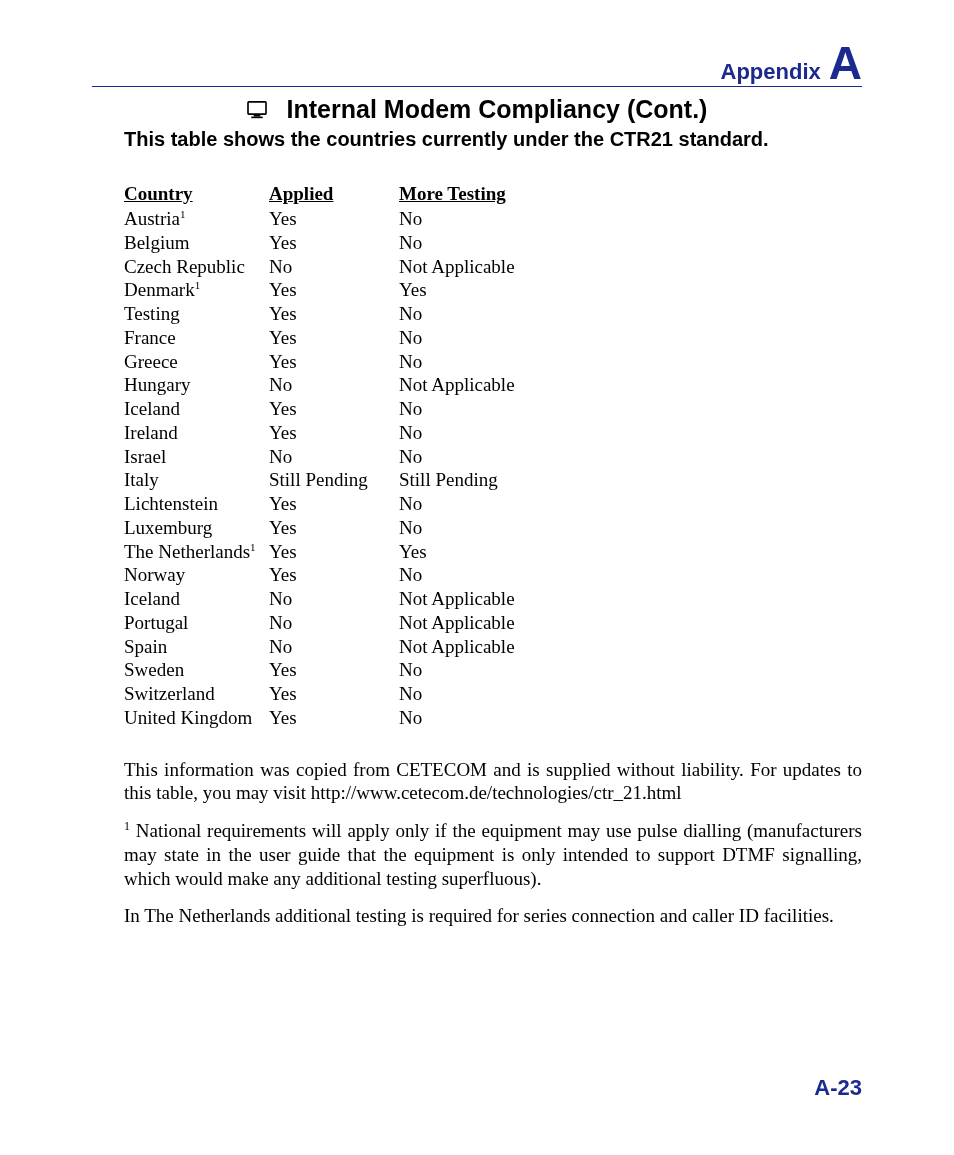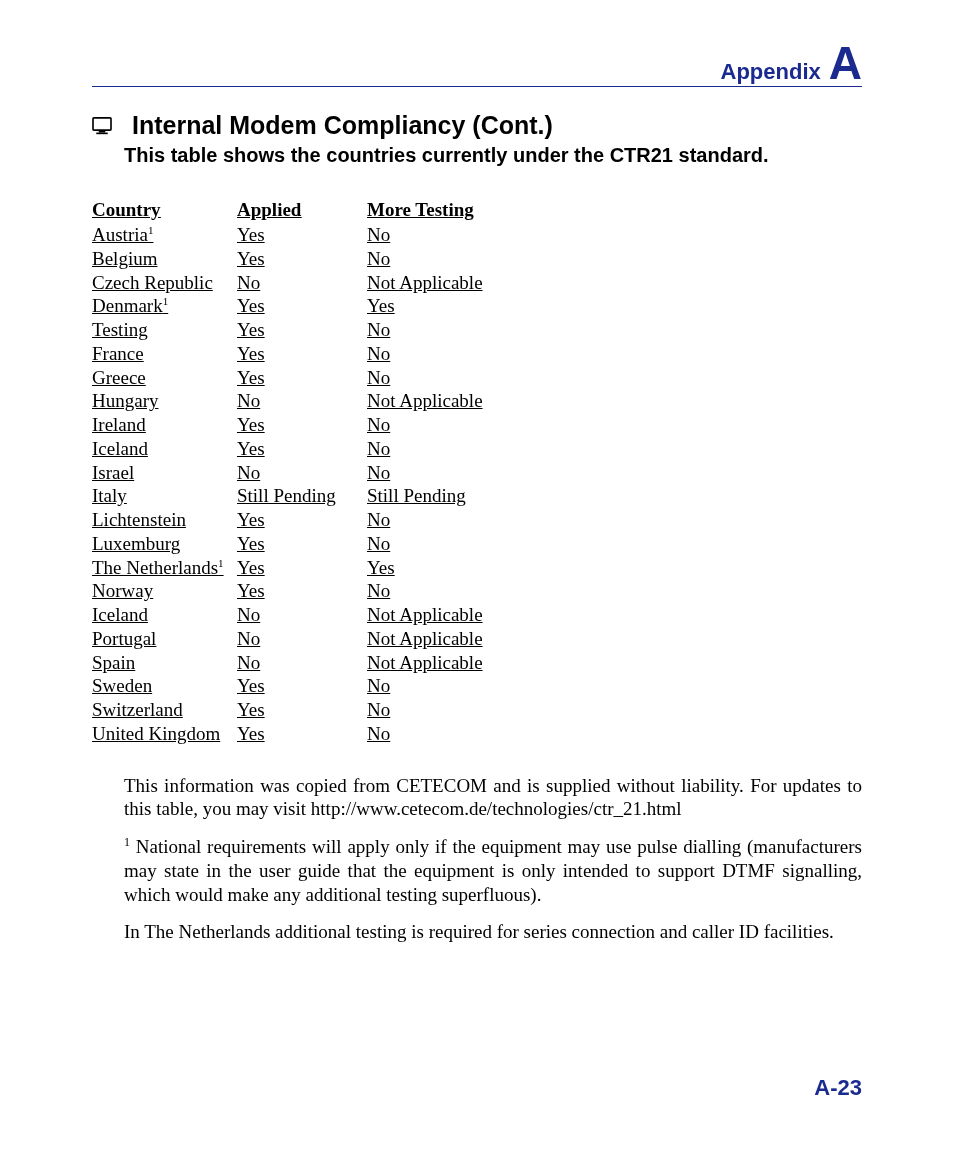--- a/index.html
+++ b/index.html
@@ -16,62 +16,63 @@
   .page {
     padding: 40px 92px 40px 92px;
     box-sizing: border-box;
   }
   .header-row {
     display: flex;
     justify-content: flex-end;
     align-items: baseline;
     border-bottom: 1.5px solid #1a2a8e;
     padding-bottom: 0px;
-    margin-bottom: 24px;
+    margin-bottom: 8px;
     gap: 8px;
   }
   .appendix-label {
     font-family: Arial, Helvetica, sans-serif;
     font-weight: bold;
     font-size: 22px;
     color: #1a2a8e;
   }
   .appendix-letter {
     font-family: Arial, Helvetica, sans-serif;
     font-weight: 900;
     font-size: 46px;
     color: #1a2a8e;
     line-height: 1;
   }
   .title-row {
     display: flex;
     align-items: center;
     gap: 20px;
     margin: 4px 0 4px 0;
+    justify-content: center;
   }
   .screen-icon {
     width: 20px;
     height: 18px;
   }
   .section-title {
     font-family: Arial, Helvetica, sans-serif;
     font-weight: bold;
     font-size: 25px;
     color: #000;
   }
   .subtitle {
     font-family: Arial, Helvetica, sans-serif;
     font-weight: bold;
     font-size: 20px;
     color: #000000;
     margin: 2px 0 32px 32px;
   }
   .table-wrap {
+    margin-left: 32px;
     margin-bottom: 28px;
-    text-decoration: underline;
   }
   table {
     border-collapse: collapse;
   }
   th {
     font-family: "Times New Roman", Times, serif;
     font-weight: bold;
     text-decoration: underline;
     text-align: left;
     font-size: 19px;
@@ -174,26 +175,26 @@
             <td class="col-country">Greece</td>
             <td class="col-applied">Yes</td>
             <td class="col-more">No</td>
           </tr>
           <tr>
             <td class="col-country">Hungary</td>
             <td class="col-applied">No</td>
             <td class="col-more">Not Applicable</td>
           </tr>
           <tr>
+            <td class="col-country">Iceland</td>
+            <td class="col-applied">Yes</td>
+            <td class="col-more">No</td>
+          </tr>
+          <tr>
             <td class="col-country">Ireland</td>
-            <td class="col-applied">Yes</td>
-            <td class="col-more">No</td>
-          </tr>
-          <tr>
-            <td class="col-country">Iceland</td>
             <td class="col-applied">Yes</td>
             <td class="col-more">No</td>
           </tr>
           <tr>
             <td class="col-country">Israel</td>
             <td class="col-applied">No</td>
             <td class="col-more">No</td>
           </tr>
           <tr>
             <td class="col-country">Italy</td>

